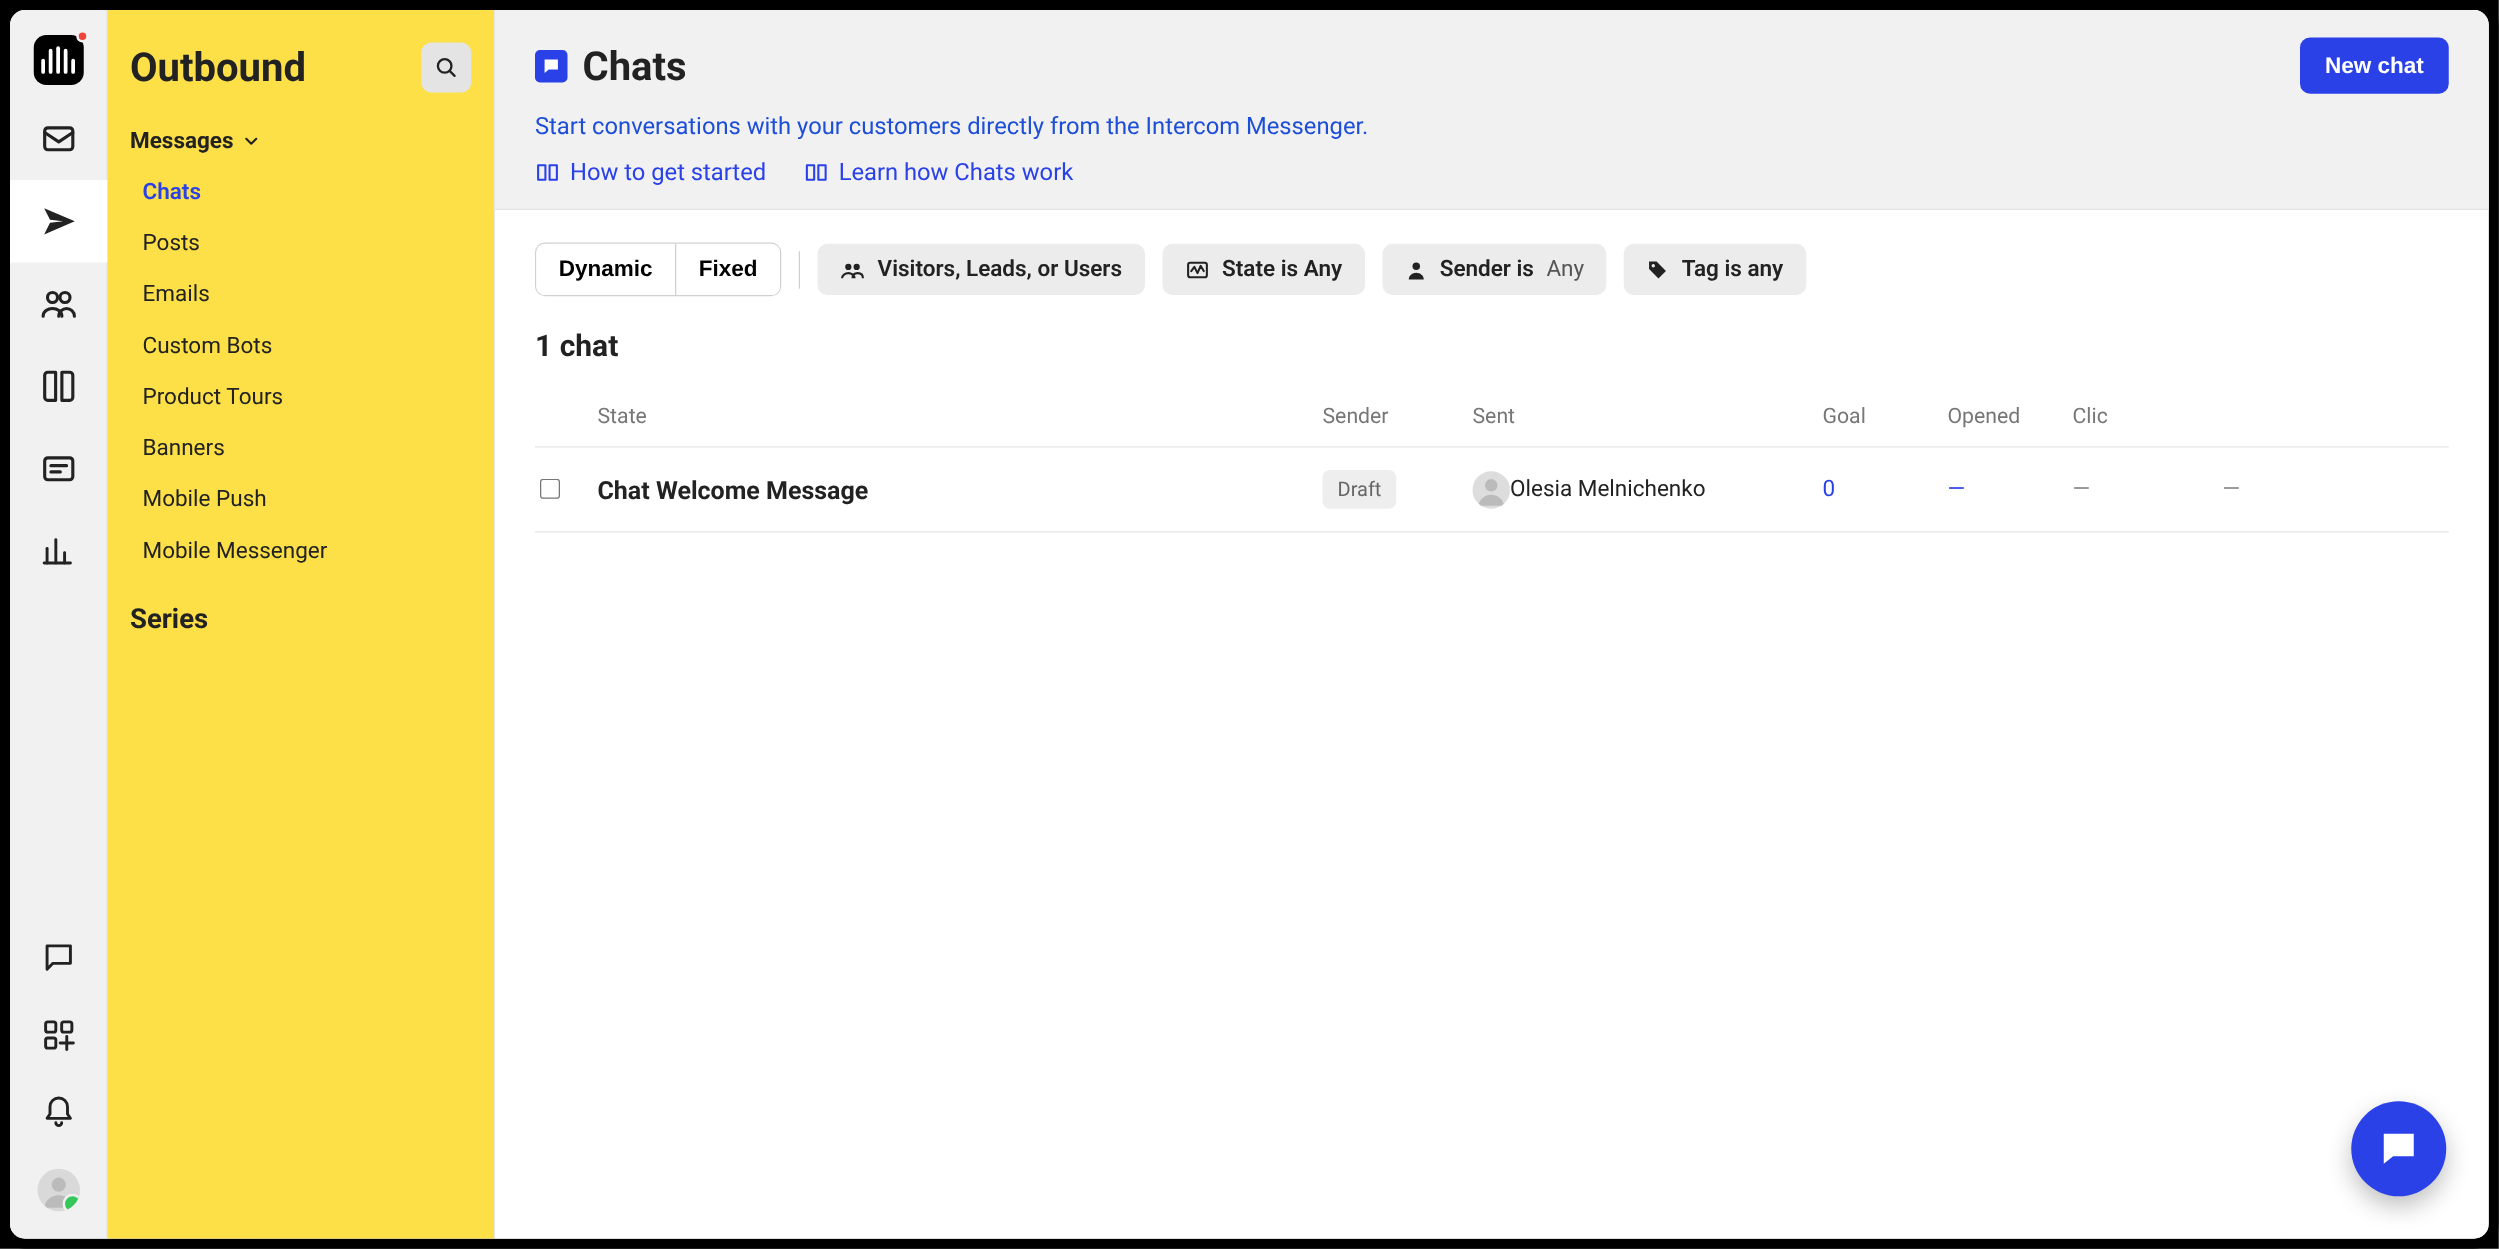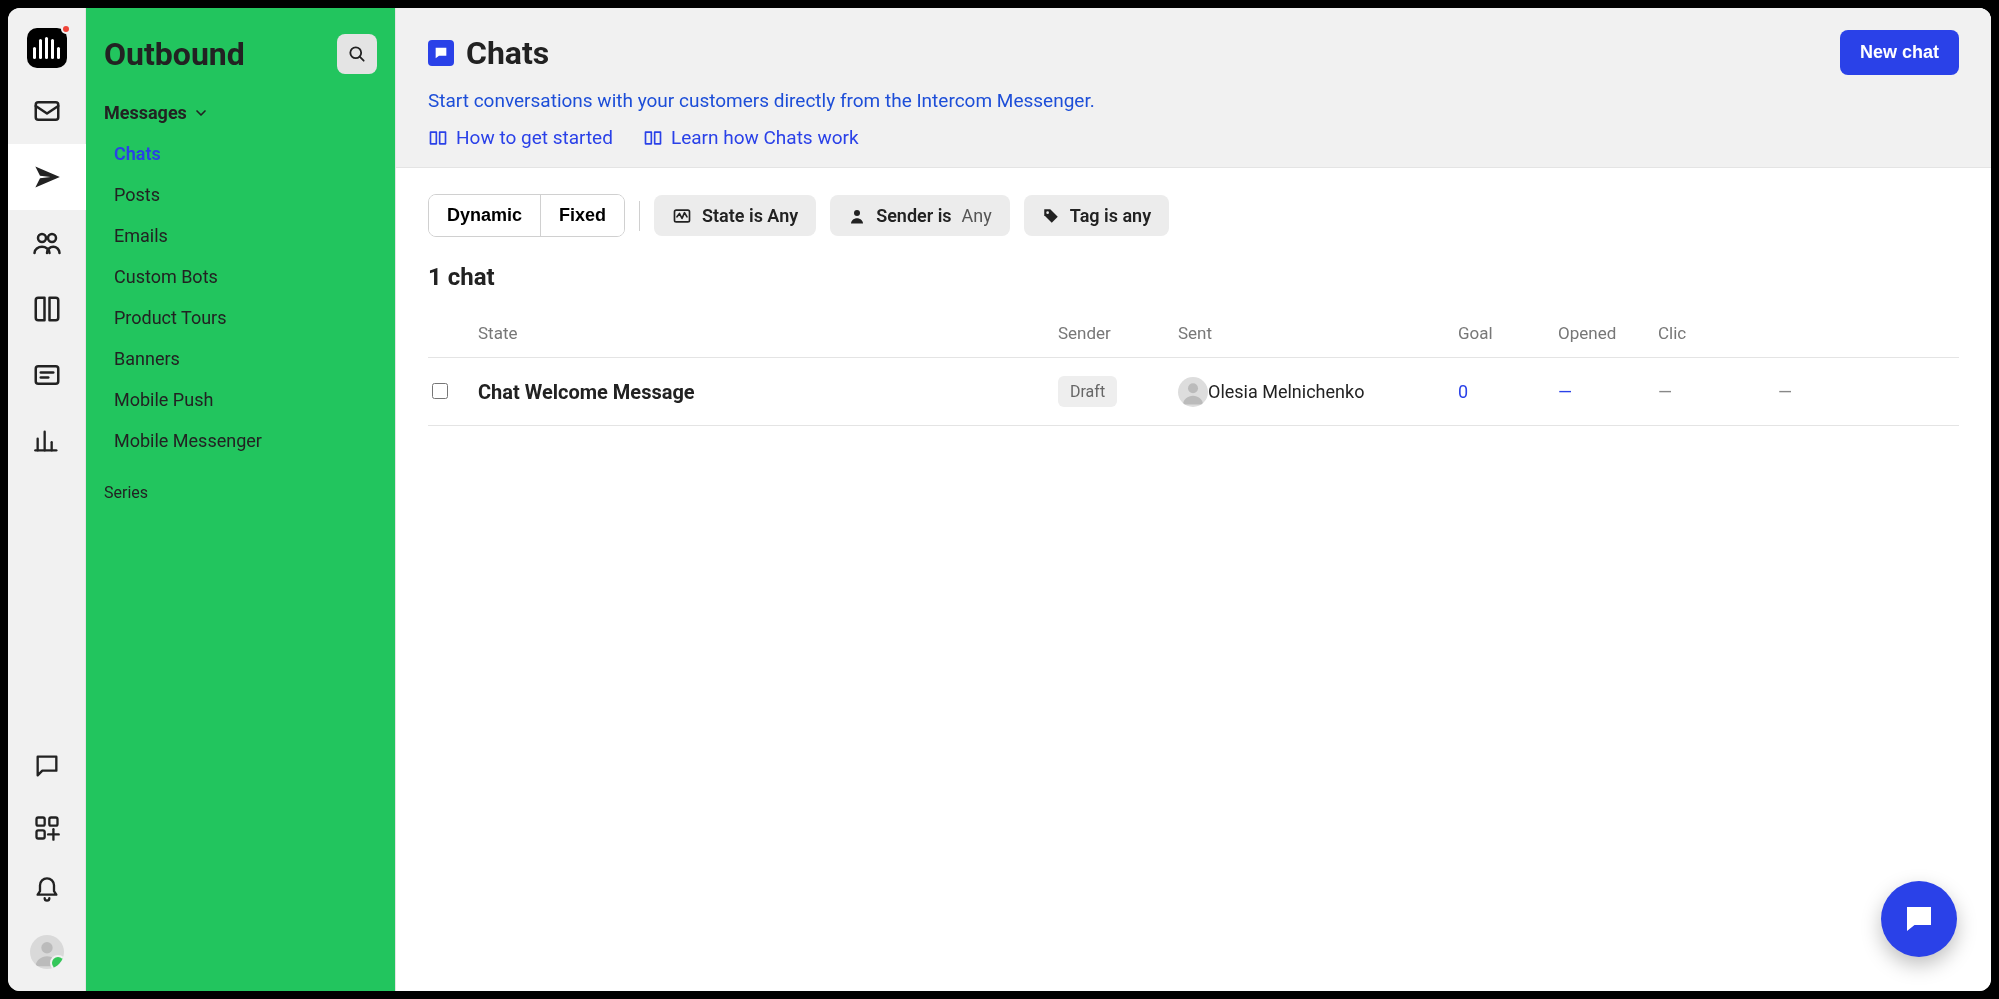--- a/index.html
+++ b/index.html
@@ -53,21 +53,21 @@
     overflow:hidden;
   }
   .avatar-mini::after{
     content:""; position:absolute; right:-2px; bottom:-2px; width:12px; height:12px; border-radius:50%; background:#34c759; border:2px solid #f1f1f1;
   }
   .avatar-svg { width:100%; height:100%; display:block; fill:#bbb; }
 
   
   .side {
     width:310px;
-    background:#22c55e;
+    background:#fde047;
     flex-shrink:0;
     padding-top:10px;
     border-right:1px solid #e4e4e4;
     position:relative;
   }
   .side-header {
     display:flex; align-items:center; justify-content:space-between;
     padding:16px 18px 24px 18px;
   }
   .side-title { font-size:32px; font-weight:700; }
@@ -77,21 +77,21 @@
   }
   .group-label {
     padding:4px 18px 10px 18px; font-size:18px; font-weight:700; display:flex; align-items:center; gap:6px; cursor:pointer;
   }
   .sub-items { padding-left:10px; display:flex; flex-direction:column; }
   .sub-item {
     padding:10px 18px 10px 18px; font-size:18px; color:#222; cursor:pointer;
   }
   .sub-item.active { color:#2a41e8; font-weight:600; }
   .series-label {
-    padding:22px 18px 10px 18px; font-size:16px; font-weight:400; cursor:pointer;
+    padding:22px 18px 10px 18px; font-size:22px; font-weight:700; cursor:pointer;
   }
 
   
   .main {
     flex:1; display:flex; flex-direction:column; background:#fff; min-width:0;
     overflow:hidden;
   }
   .page-head {
     background:#f1f1f1;
     padding:22px 32px 18px 32px;
@@ -325,20 +325,28 @@
       </div>
     </div>
 
     <div class="content">
       <div class="filters">
         <div class="seg">
           <button>Dynamic</button>
           <button>Fixed</button>
         </div>
         <div class="vdiv"></div>
+        <div class="chip">
+          <svg width="20" height="20" viewBox="0 0 24 24" fill="#222">
+              <circle cx="8" cy="9" r="3"></circle>
+              <circle cx="16" cy="9" r="3"></circle>
+              <path d="M2 20c0-3 3-5 6-5s6 2 6 5M12 20c0-3 2-5 5-5s5 2 5 5" fill="none" stroke="#222" stroke-width="2"></path>
+            </svg>
+          <span>Visitors, Leads, or Users</span>
+        </div>
         <div class="chip">
           <svg width="20" height="20" viewBox="0 0 24 24" fill="none" stroke="#222" stroke-width="2" stroke-linecap="round" stroke-linejoin="round">
               <rect x="3" y="5" width="18" height="14" rx="2"></rect>
               <polyline points="6 13 9 9 12 15 15 8 18 13"></polyline>
             </svg>
           <span>State is Any</span>
         </div>
         <div class="chip">
           <svg width="18" height="18" viewBox="0 0 24 24" fill="#222">
               <circle cx="12" cy="8" r="4"></circle>

